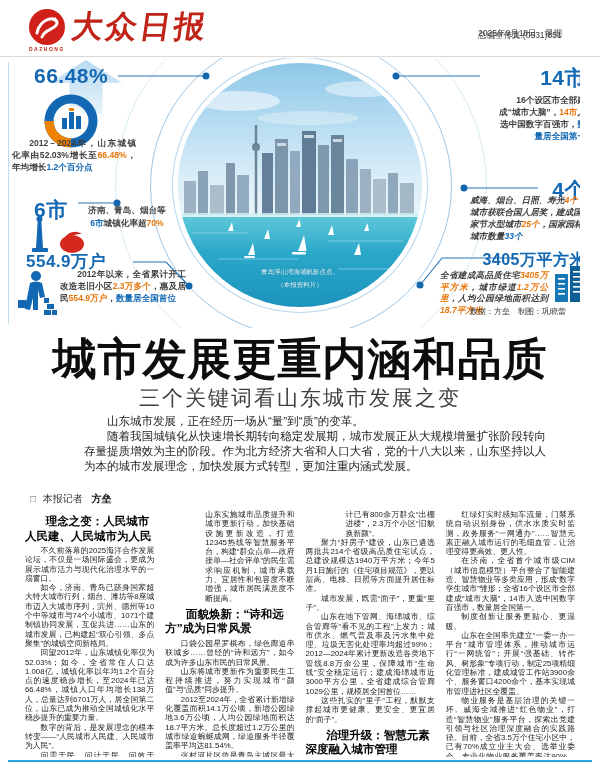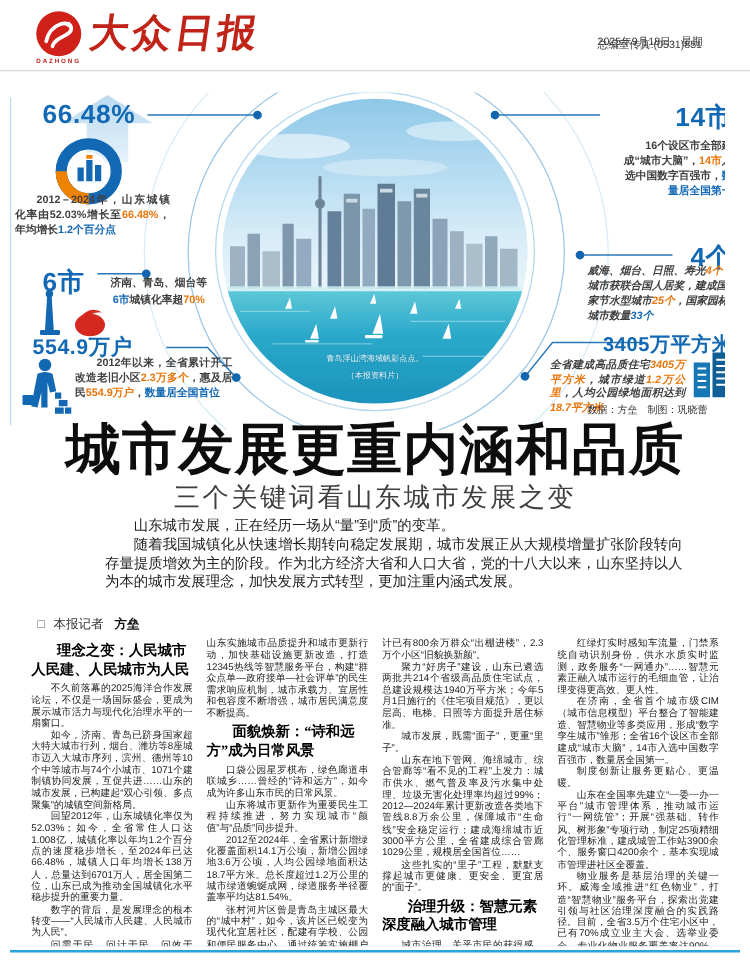--- a/index.html
+++ b/index.html
@@ -10,21 +10,21 @@
   
   .masthead{position:absolute;left:0;top:0;width:600px;height:57px;background:#fff;}
   .emblem{position:absolute;left:28px;top:8px;width:38px;height:38px;}
   .logo-cn{position:absolute;left:72px;top:6px;font-family:"Liberation Serif","DejaVu Serif",serif;
            font-weight:700;font-size:31px;color:#c02318;letter-spacing:3px;transform:skewX(-8deg);}
   .logo-en{position:absolute;left:29px;top:46px;font-size:5px;color:#c02318;font-weight:700;letter-spacing:1.5px;}
   .head-right{position:absolute;left:478px;white-space:nowrap;font-size:8.5px;color:#3a3a3a;}
   .head-rule{position:absolute;left:0;top:56px;width:600px;height:1px;background:#d9d9d9;}
 
   
-  .info{position:absolute;left:0;top:74px;width:580px;height:270px;overflow:hidden;background:#fff;}
+  .info{position:absolute;left:0;top:58px;width:580px;height:270px;overflow:hidden;background:#fff;}
   .side-line{position:absolute;top:4px;height:262px;width:1px;background:#bfdcef;}
   .up-arrow{position:absolute;left:50px;top:2px;width:72px;height:54px;
             background:linear-gradient(#b9d9f0,#e6f3fb);
             clip-path:polygon(50% 0,100% 42%,73% 42%,73% 100%,27% 100%,27% 42%,0 42%);}
   .ring1{position:absolute;left:150px;top:-23px;width:300px;height:300px;border-radius:50%;
          border:1.5px solid #9cc6e6;}
   .ring2{position:absolute;left:115px;top:-58px;width:370px;height:370px;border-radius:50%;
          border:1.5px solid #d8ebf7;}
   .photo{position:absolute;left:178px;top:5px;width:244px;height:244px;border-radius:50%;
          overflow:hidden;box-shadow:0 0 0 5px #fff,0 0 0 6px #b5d7ee;}
@@ -48,21 +48,21 @@
   .lead{position:absolute;left:84px;top:414px;width:462px;font-size:11.5px;line-height:15px;
         text-align:justify;color:#1d1d1d;}
   .lead p{margin:0;text-indent:2em;}
   .byline{position:absolute;left:30px;top:492px;font-size:10px;color:#333;}
   .byline .bx{color:#666;margin-right:4px;}
   .byline .nm{font-weight:800;margin-left:6px;color:#111;}
   .cols{position:absolute;left:25px;top:510px;width:550px;height:247px;display:grid;
         grid-template-columns:repeat(4,1fr);column-gap:11px;overflow:hidden;}
   .col{overflow:hidden;}
   .col-p{margin:0;font-size:7.8px;line-height:9.3px;text-align:justify;color:#1c1c1c;text-indent:2em;}
-  .col-p.noind{text-indent:0;}
+  .col-p.noind{text-indent:0;margin-left:40px;}
   .col-h{font-size:11.5px;font-weight:800;line-height:14.5px;color:#000;margin:4px 0 3px;text-indent:1.8em;font-family:Liberation Serif, serif;}
   .foot-rule{position:absolute;left:8px;top:760px;width:584px;height:2px;background:#2aa4dd;}
 </style>
 </head>
 <body>
 
 <div class="masthead">
   <svg class="emblem" viewBox="0 0 38 38">
     <circle cx="19" cy="19" r="18" fill="#cf2119"></circle>
     <path d="M9 25 C12 10, 29 7, 29 15 C29 21, 16 21, 14 29" stroke="#fff" stroke-width="3" fill="none" stroke-linecap="round"></path>

